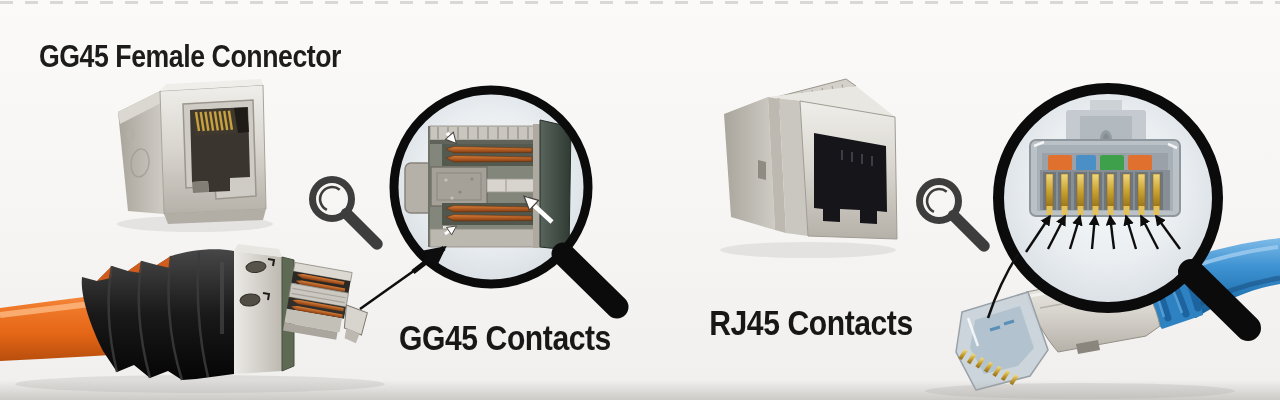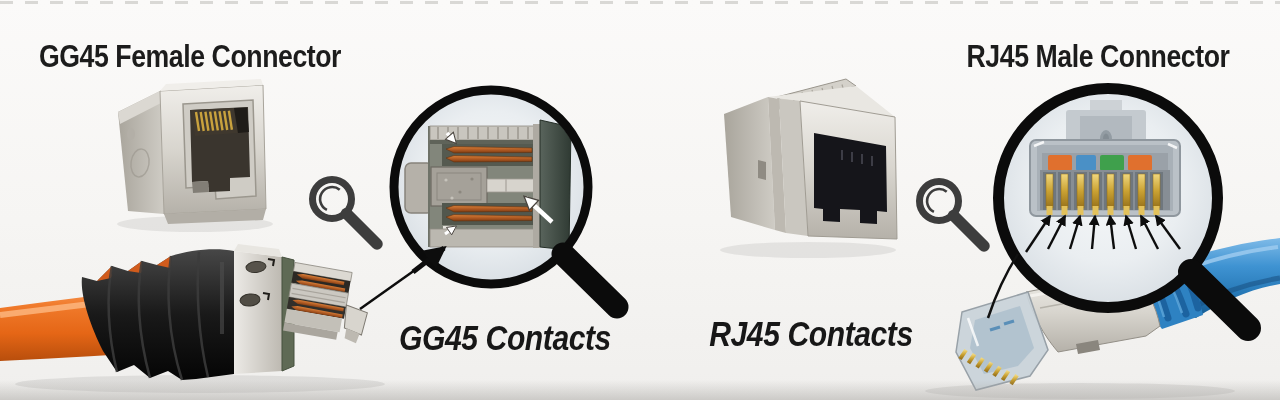--- a/index.html
+++ b/index.html
@@ -8,21 +8,21 @@
          font-family:"Liberation Sans",sans-serif;}
   .top-dashes{position:absolute;top:1px;left:0;right:0;height:3px;
          background:repeating-linear-gradient(90deg,#d9d8d5 0 13px,transparent 13px 25px);}
   .floor{position:absolute;left:0;right:0;bottom:0;height:20px;
          background:linear-gradient(180deg,rgba(182,180,176,0) 0%,rgba(168,166,162,.5) 100%);}
   .scene{position:absolute;left:0;top:0;}
   .lbl{position:absolute;top:41px;transform:translateX(-50%);white-space:nowrap;
        font-weight:700;font-size:31px;line-height:1;color:#1c1c1c;text-align:center;}
   .lbl>span{display:inline-block;transform:scaleX(.86);transform-origin:50% 50%;letter-spacing:-.5px;}
   .cap{position:absolute;transform:translateX(-50%);white-space:nowrap;
-       font-weight:700;font-size:35px;line-height:1;color:#171717;font-style:italic;}
+       font-weight:700;font-size:35px;line-height:1;color:#171717;}
   .cap>span{display:inline-block;transform:scaleX(.86);transform-origin:50% 50%;letter-spacing:-.5px;}
 </style>
 </head>
 <body>
 
 <div class="stage">
   <div class="top-dashes"></div>
 
   <svg class="scene" width="1280" height="400" viewBox="0 0 1280 400">
     <defs>
@@ -342,24 +342,21 @@
     <g>
       <line x1="360" y1="309" x2="415" y2="270" stroke="#0d0d0d" stroke-width="2.5"></line>
       <line x1="413" y1="272" x2="444" y2="248" stroke="#0d0d0d" stroke-width="5" marker-end="url(#ahB)"></line>
     </g>
     <path d="M988,318 Q1000,282 1018,254" stroke="#111111" stroke-width="2.5" fill="none"></path>
   </svg>
 
   <div class="lbl" style="left:190px">
     <span>GG45 Female Connector</span>
   </div>
-  <div class="lbl" style="left:1098px">
-    <span>RJ45 Male Connector</span>
-  </div>
   <div class="cap" style="left:505px;top:320px">
     <span>GG45 Contacts</span>
   </div>
-  <div class="cap" style="left:811px;top:316px">
+  <div class="cap" style="left:811px;top:305px">
     <span>RJ45 Contacts</span>
   </div>
 
   <div class="floor"></div>
 </div>
 
 </body></html>

